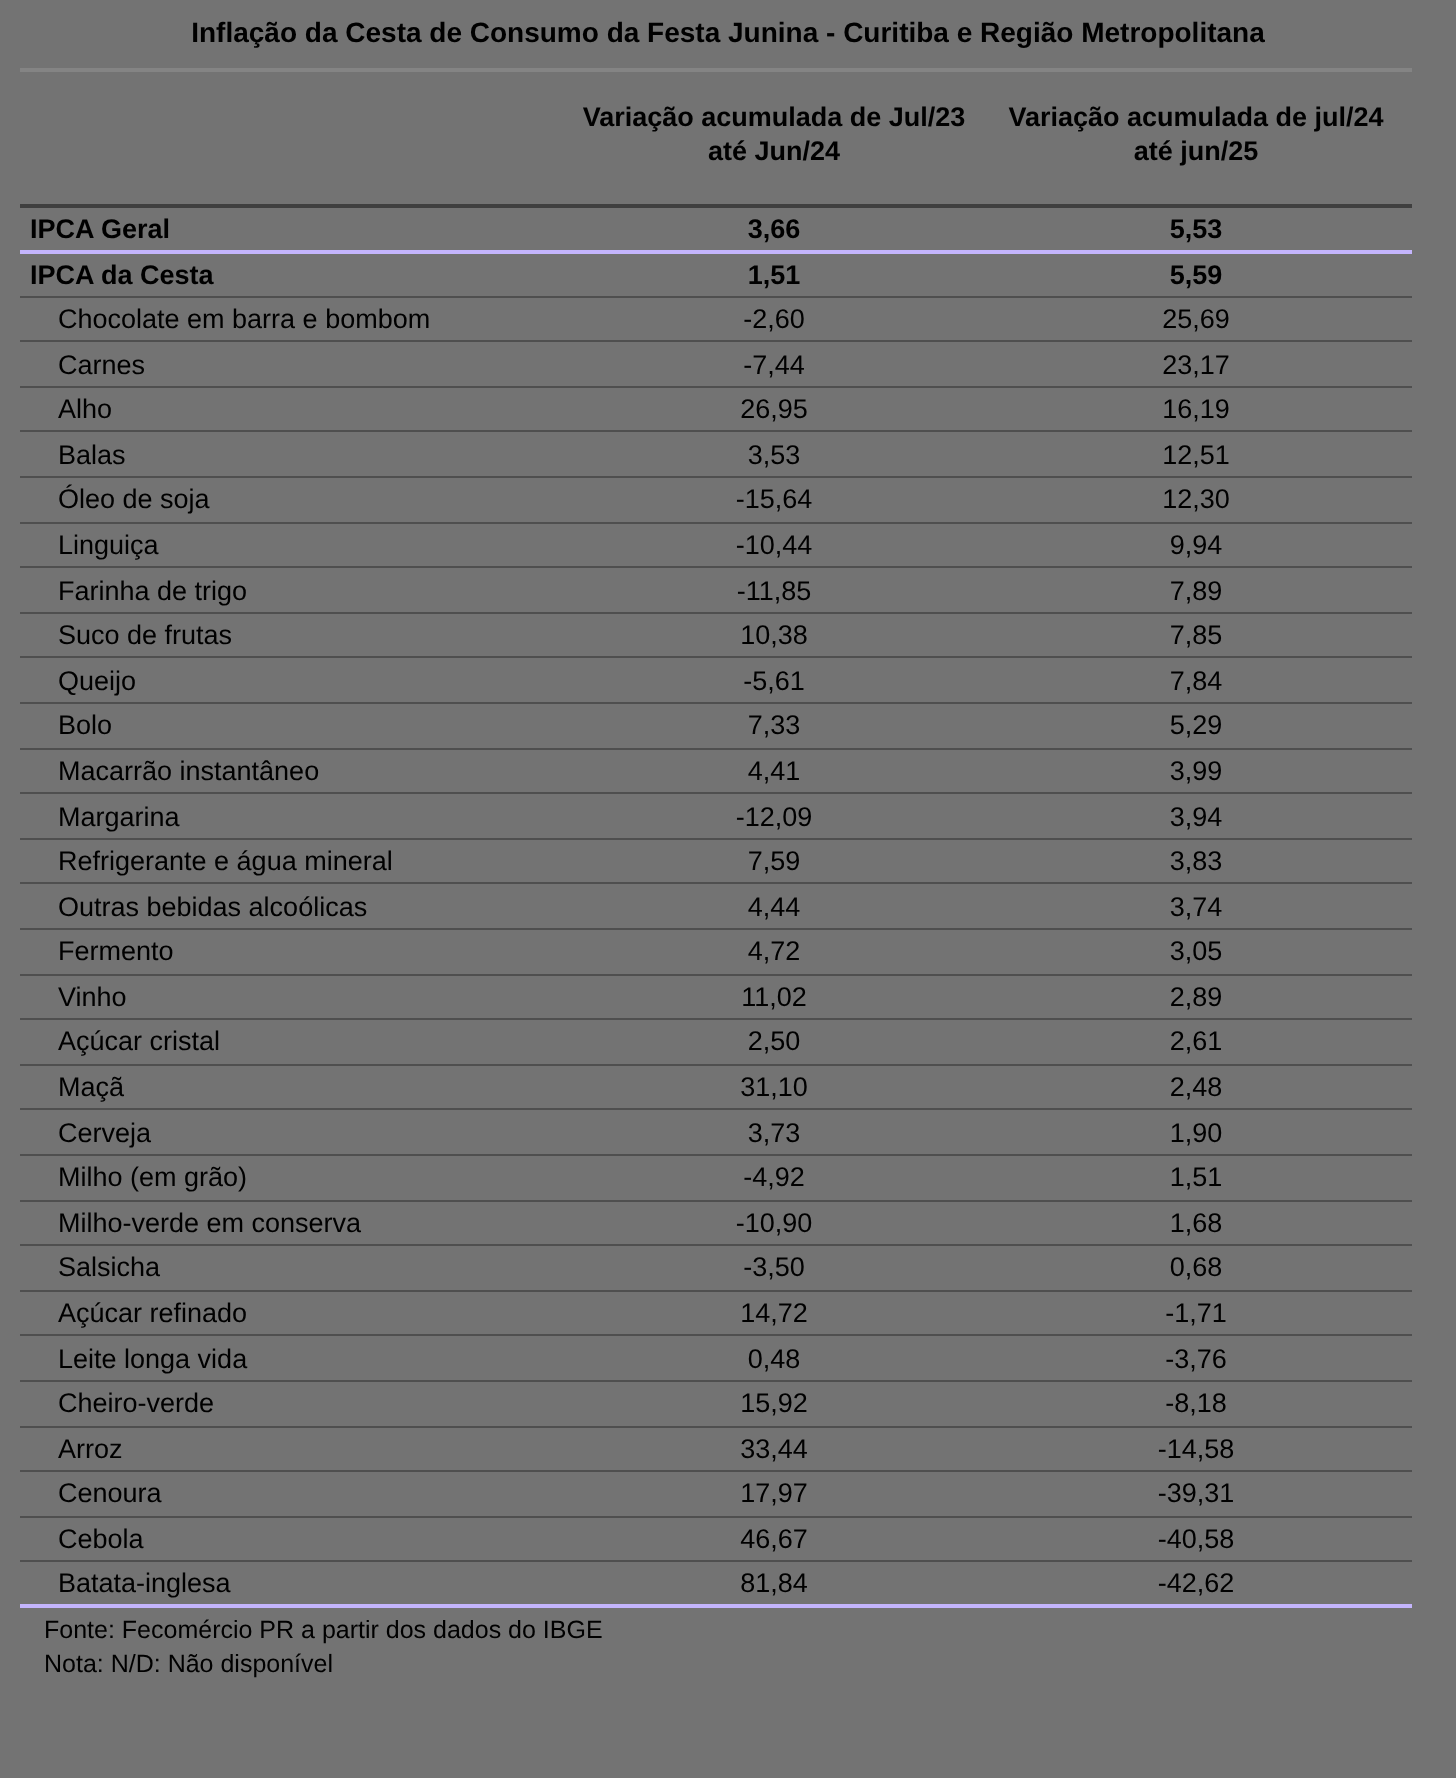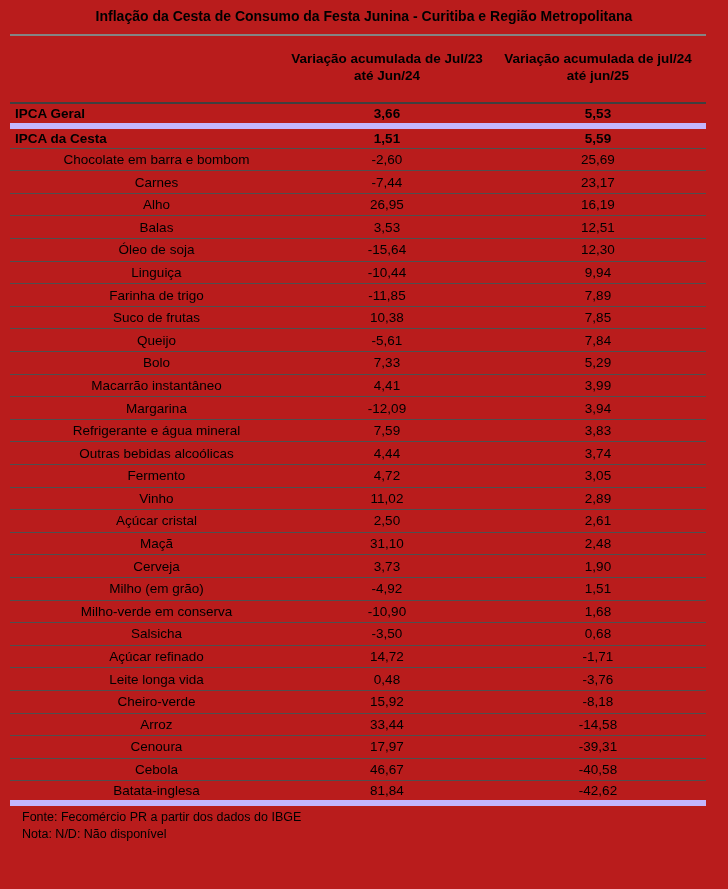--- a/index.html
+++ b/index.html
@@ -6,21 +6,21 @@
   html, body {
     width: 728px;
     min-height: 889px;
     background: #ffffff;
     font-family: "Liberation Sans", sans-serif;
     color: #000000;
   }
   .page {
     width: 728px;
     height: 889px;
-    background: #b91c1c;
+    background: #737373;
     overflow: hidden;
   }
   .title {
     text-align: center;
     font-weight: bold;
     font-size: 14px;
     line-height: 18px;
     padding: 7px 14px 0 14px;
   }
   .tablewrap {
@@ -47,24 +47,24 @@
   }
   tbody td {
     height: 22.6px;
     vertical-align: middle;
     font-size: 13.5px;
     border-bottom: 1px solid #4f4f4f;
     white-space: nowrap;
     overflow: hidden;
   }
   tbody td.label   { text-align: left; padding-left: 5px; }
-  tbody tr.item td.label { padding-left: 19px; text-align: center; }
+  tbody tr.item td.label { padding-left: 19px; }
   tbody td.num     { text-align: center; }
   tbody tr.summary td { font-weight: bold; }
-  tbody tr.sep-heavy td { border-bottom: 6px solid #c4b5fd; }
+  tbody tr.sep-heavy td { border-bottom: 2px solid #c4b5fd; }
   .footer {
     margin: 3px 22px 0 22px;
     font-size: 12.5px;
     line-height: 17px;
   }
 </style>
 </head>
 <body>
 
 <div class="page">

